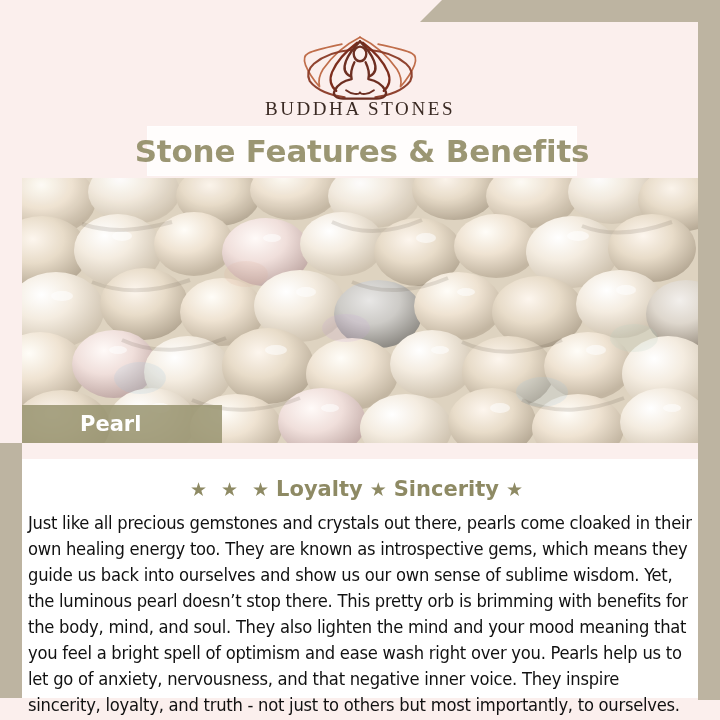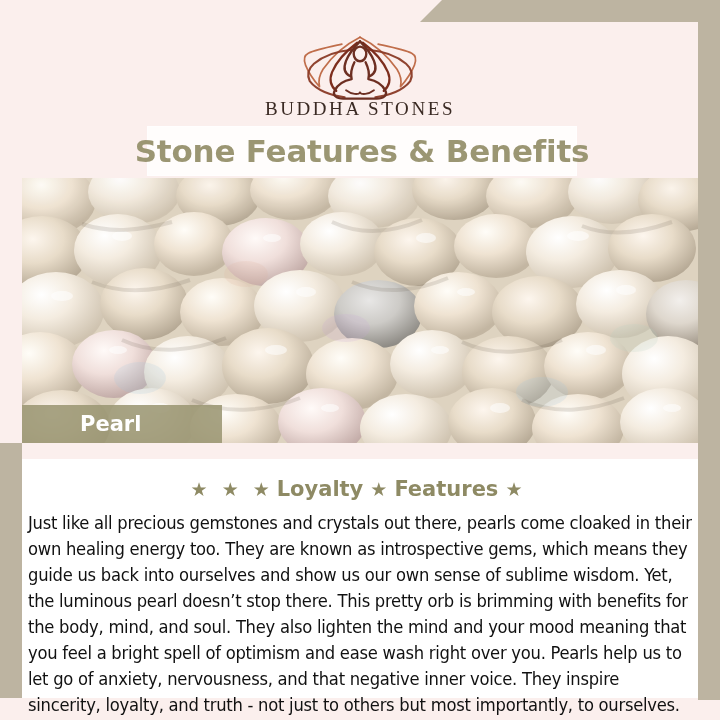--- a/index.html
+++ b/index.html
@@ -402,21 +402,21 @@
         </span>
         <span class="kw">
           <span class="star">★</span>
         </span>
         <span class="kw">
           <span class="star">★</span>
           <span>Loyalty</span>
         </span>
         <span class="kw">
           <span class="star">★</span>
-          <span>Features</span>
+          <span>Sincerity</span>
         </span>
         <span class="kw">
           <span class="star">★</span>
         </span>
       </div>
 
       <div class="paragraph">Just like all precious gemstones and crystals out there, pearls come cloaked in their own healing energy too. They are known as introspective gems, which means they guide us back into ourselves and show us our own sense of sublime wisdom. Yet, the luminous pearl doesn’t stop there. This pretty orb is brimming with benefits for the body, mind, and soul. They also lighten the mind and your mood meaning that you feel a bright spell of optimism and ease wash right over you. Pearls help us to let go of anxiety, nervousness, and that negative inner voice. They inspire sincerity, loyalty, and truth - not just to others but most importantly, to ourselves.</div>
     </div>
 
   </div>

